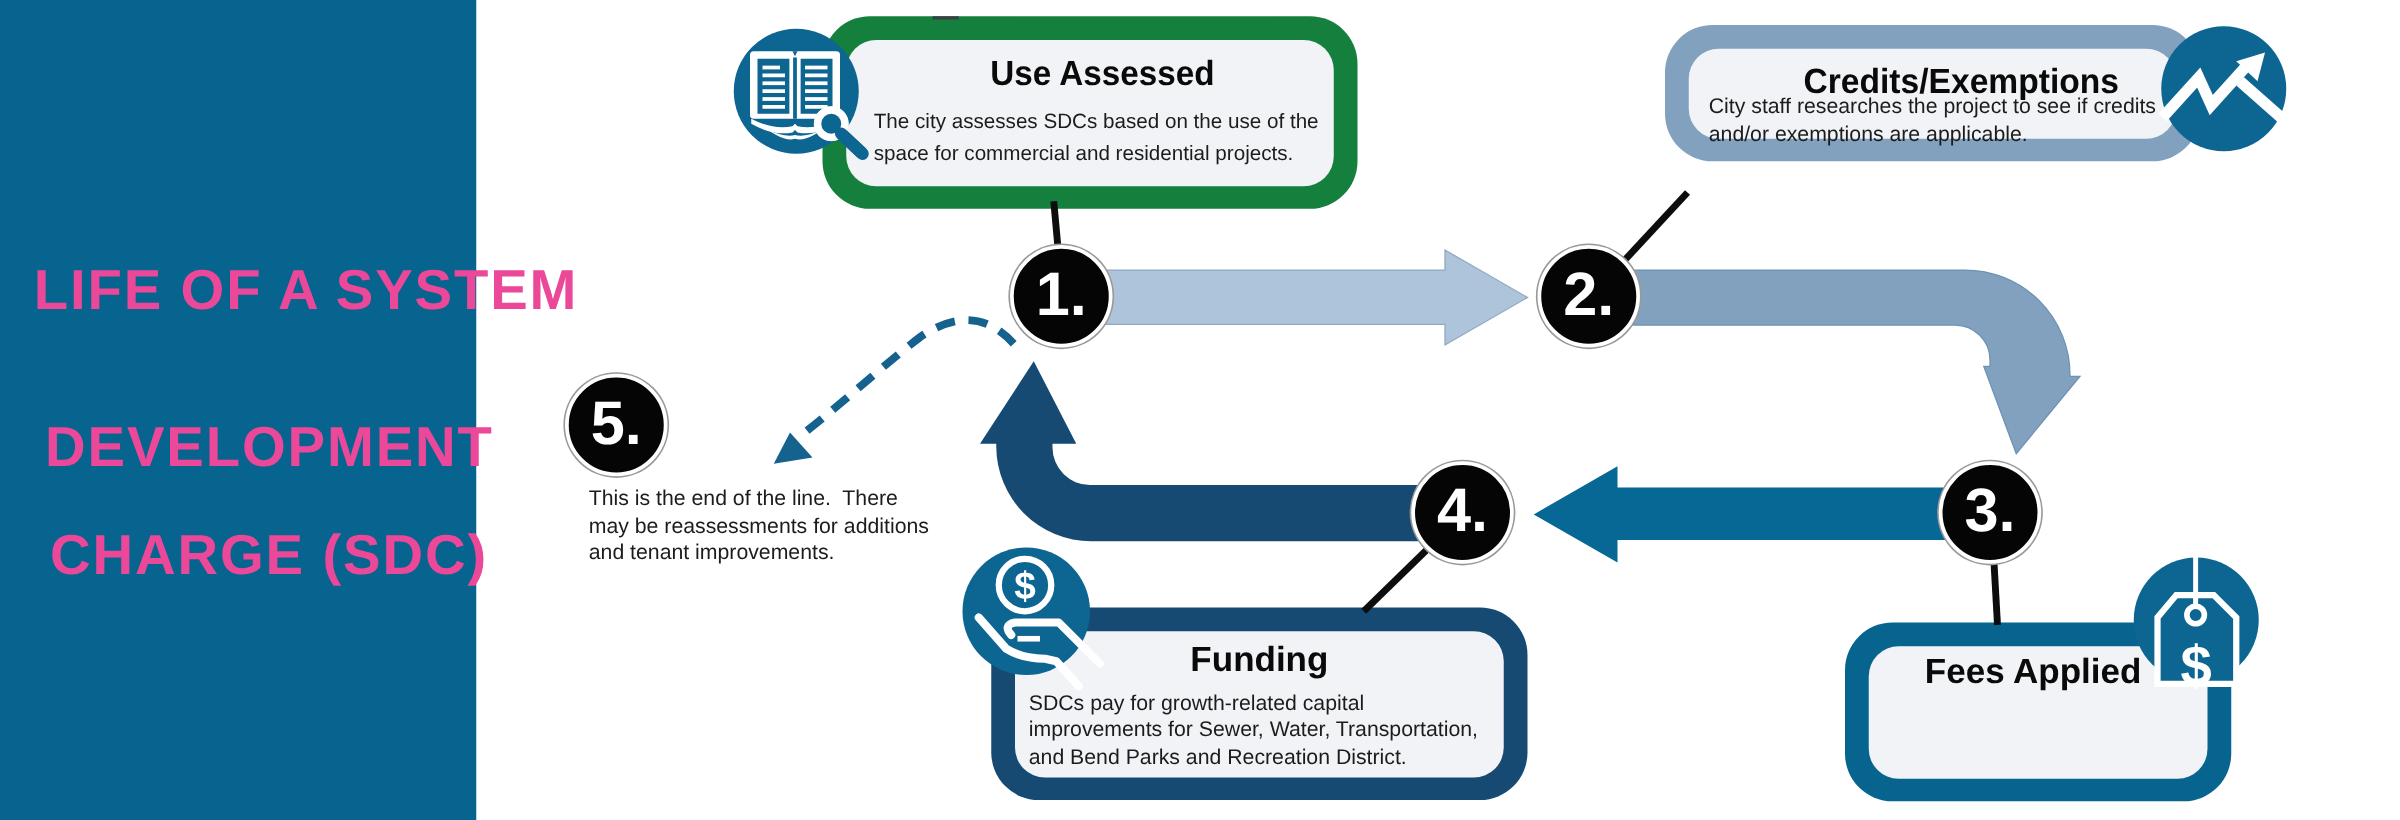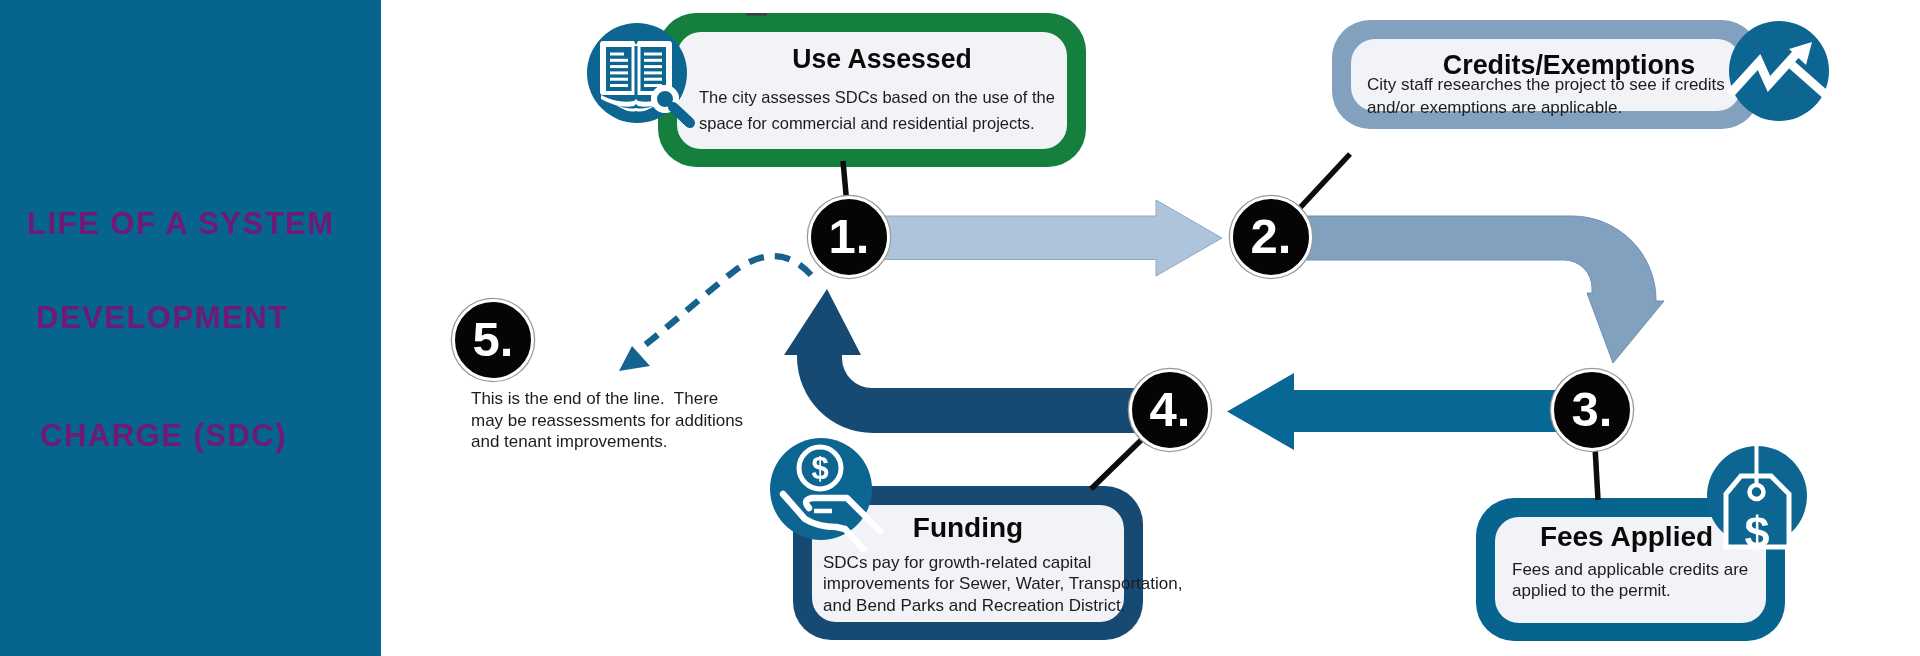--- a/index.html
+++ b/index.html
@@ -1,56 +1,55 @@
 <!DOCTYPE html>
 <html><head>
 <meta charset="utf-8">
 <style>
   html,body{margin:0;padding:0;}
   body{width:1920px;height:656px;overflow:hidden;background:#ffffff;
        font-family:"Liberation Sans", sans-serif;position:relative;}
   .abs{position:absolute;}
   #sidebar{left:0;top:0;width:381px;height:656px;background:#06648f;}
-  .sbline{position:absolute;color:#701a75;font-weight:bold;font-size:31px;letter-spacing:1.5px;white-space:nowrap;}
+  .sbline{position:absolute;color:#ec4899;font-weight:bold;font-size:45px;letter-spacing:1.5px;white-space:nowrap;}
   .box{position:absolute;border-radius:38px;z-index:1;}
   .box .inner{position:absolute;left:19px;top:19px;right:19px;bottom:18px;
       background:#f2f3f6;border-radius:24px;}
   .btitle{position:absolute;width:100%;text-align:center;font-weight:bold;color:#0a0a0a;white-space:nowrap;}
   .bbody{position:absolute;color:#1c1c1c;white-space:nowrap;}
   svg.layer{position:absolute;left:0;top:0;z-index:2;}
   .numc{position:absolute;z-index:3;width:76px;height:76px;border-radius:50%;
       background:#050505;border:3px solid #ffffff;box-shadow:0 0 0 1.3px #999999;
       color:#fff;font-weight:bold;font-size:49px;text-align:center;line-height:74px;}
 </style>
 </head>
 <body>
 <div id="sidebar" class="abs"></div>
 <div class="sbline" style="left:27px;top:206px;">LIFE OF A SYSTEM</div>
-<div class="sbline" style="left:36px;top:300px;text-align:center;">DEVELOPMENT</div>
+<div class="sbline" style="left:36px;top:332px;text-align:center;">DEVELOPMENT</div>
 <div class="sbline" style="left:40px;top:418px;">CHARGE (SDC)</div>
 
 <div class="box" style="left:658px;top:13px;width:428px;height:154px;background:#15803d;">
   <div class="inner"></div>
   <div class="btitle" style="top:30px;font-size:28px;margin-left:10px;transform:scaleX(0.95);">Use Assessed</div>
   <div class="bbody" style="left:41px;top:72px;font-size:16.5px;line-height:25.7px;">The city assesses SDCs based on the use of the<br>space for commercial and residential projects.</div>
 </div>
 
 <div class="box" style="left:1332px;top:20px;width:428px;height:109px;background:#81a1bf;">
   <div class="inner"></div>
   <div class="btitle" style="top:29px;font-size:28px;margin-left:23px;transform:scaleX(0.96);">Credits/Exemptions</div>
   <div class="bbody" style="left:35px;top:53px;font-size:17px;line-height:23.4px;">City staff researches the project to see if credits<br>and/or exemptions are applicable.</div>
 </div>
 
 <div class="box" style="left:1465px;top:498px;width:309px;height:143px;background:#06648f;margin-left:11px;">
   <div class="inner"></div>
   <div class="btitle" style="top:23px;font-size:28px;margin-left:-4px;">Fees Applied</div>
-  <div class="bbody" style="left:36px;top:61px;font-size:17px;line-height:21.3px;">Fees and applicable credits are<br>applied to the permit.</div>
 </div>
 
-<div class="box" style="left:793px;top:486px;width:350px;height:154px;background:#164a73;">
+<div class="box" style="left:793px;top:486px;width:429px;height:154px;background:#164a73;">
   <div class="inner"></div>
   <div class="btitle" style="top:26px;font-size:28px;">Funding</div>
   <div class="bbody" style="left:30px;top:66px;font-size:17px;line-height:21.4px;">SDCs pay for growth-related capital<br>improvements for Sewer, Water, Transportation,<br>and Bend Parks and Recreation District.</div>
 </div>
 
 <div class="bbody abs" style="left:471px;top:388px;font-size:17px;line-height:21.7px;z-index:1;">This is the end of the line.&nbsp; There<br>may be reassessments for additions<br>and tenant improvements.</div>
 
 <svg class="layer" width="1920" height="656" viewBox="0 0 1920 656">
 
   <g stroke="#0d0d0d" stroke-width="5.5" fill="none">

